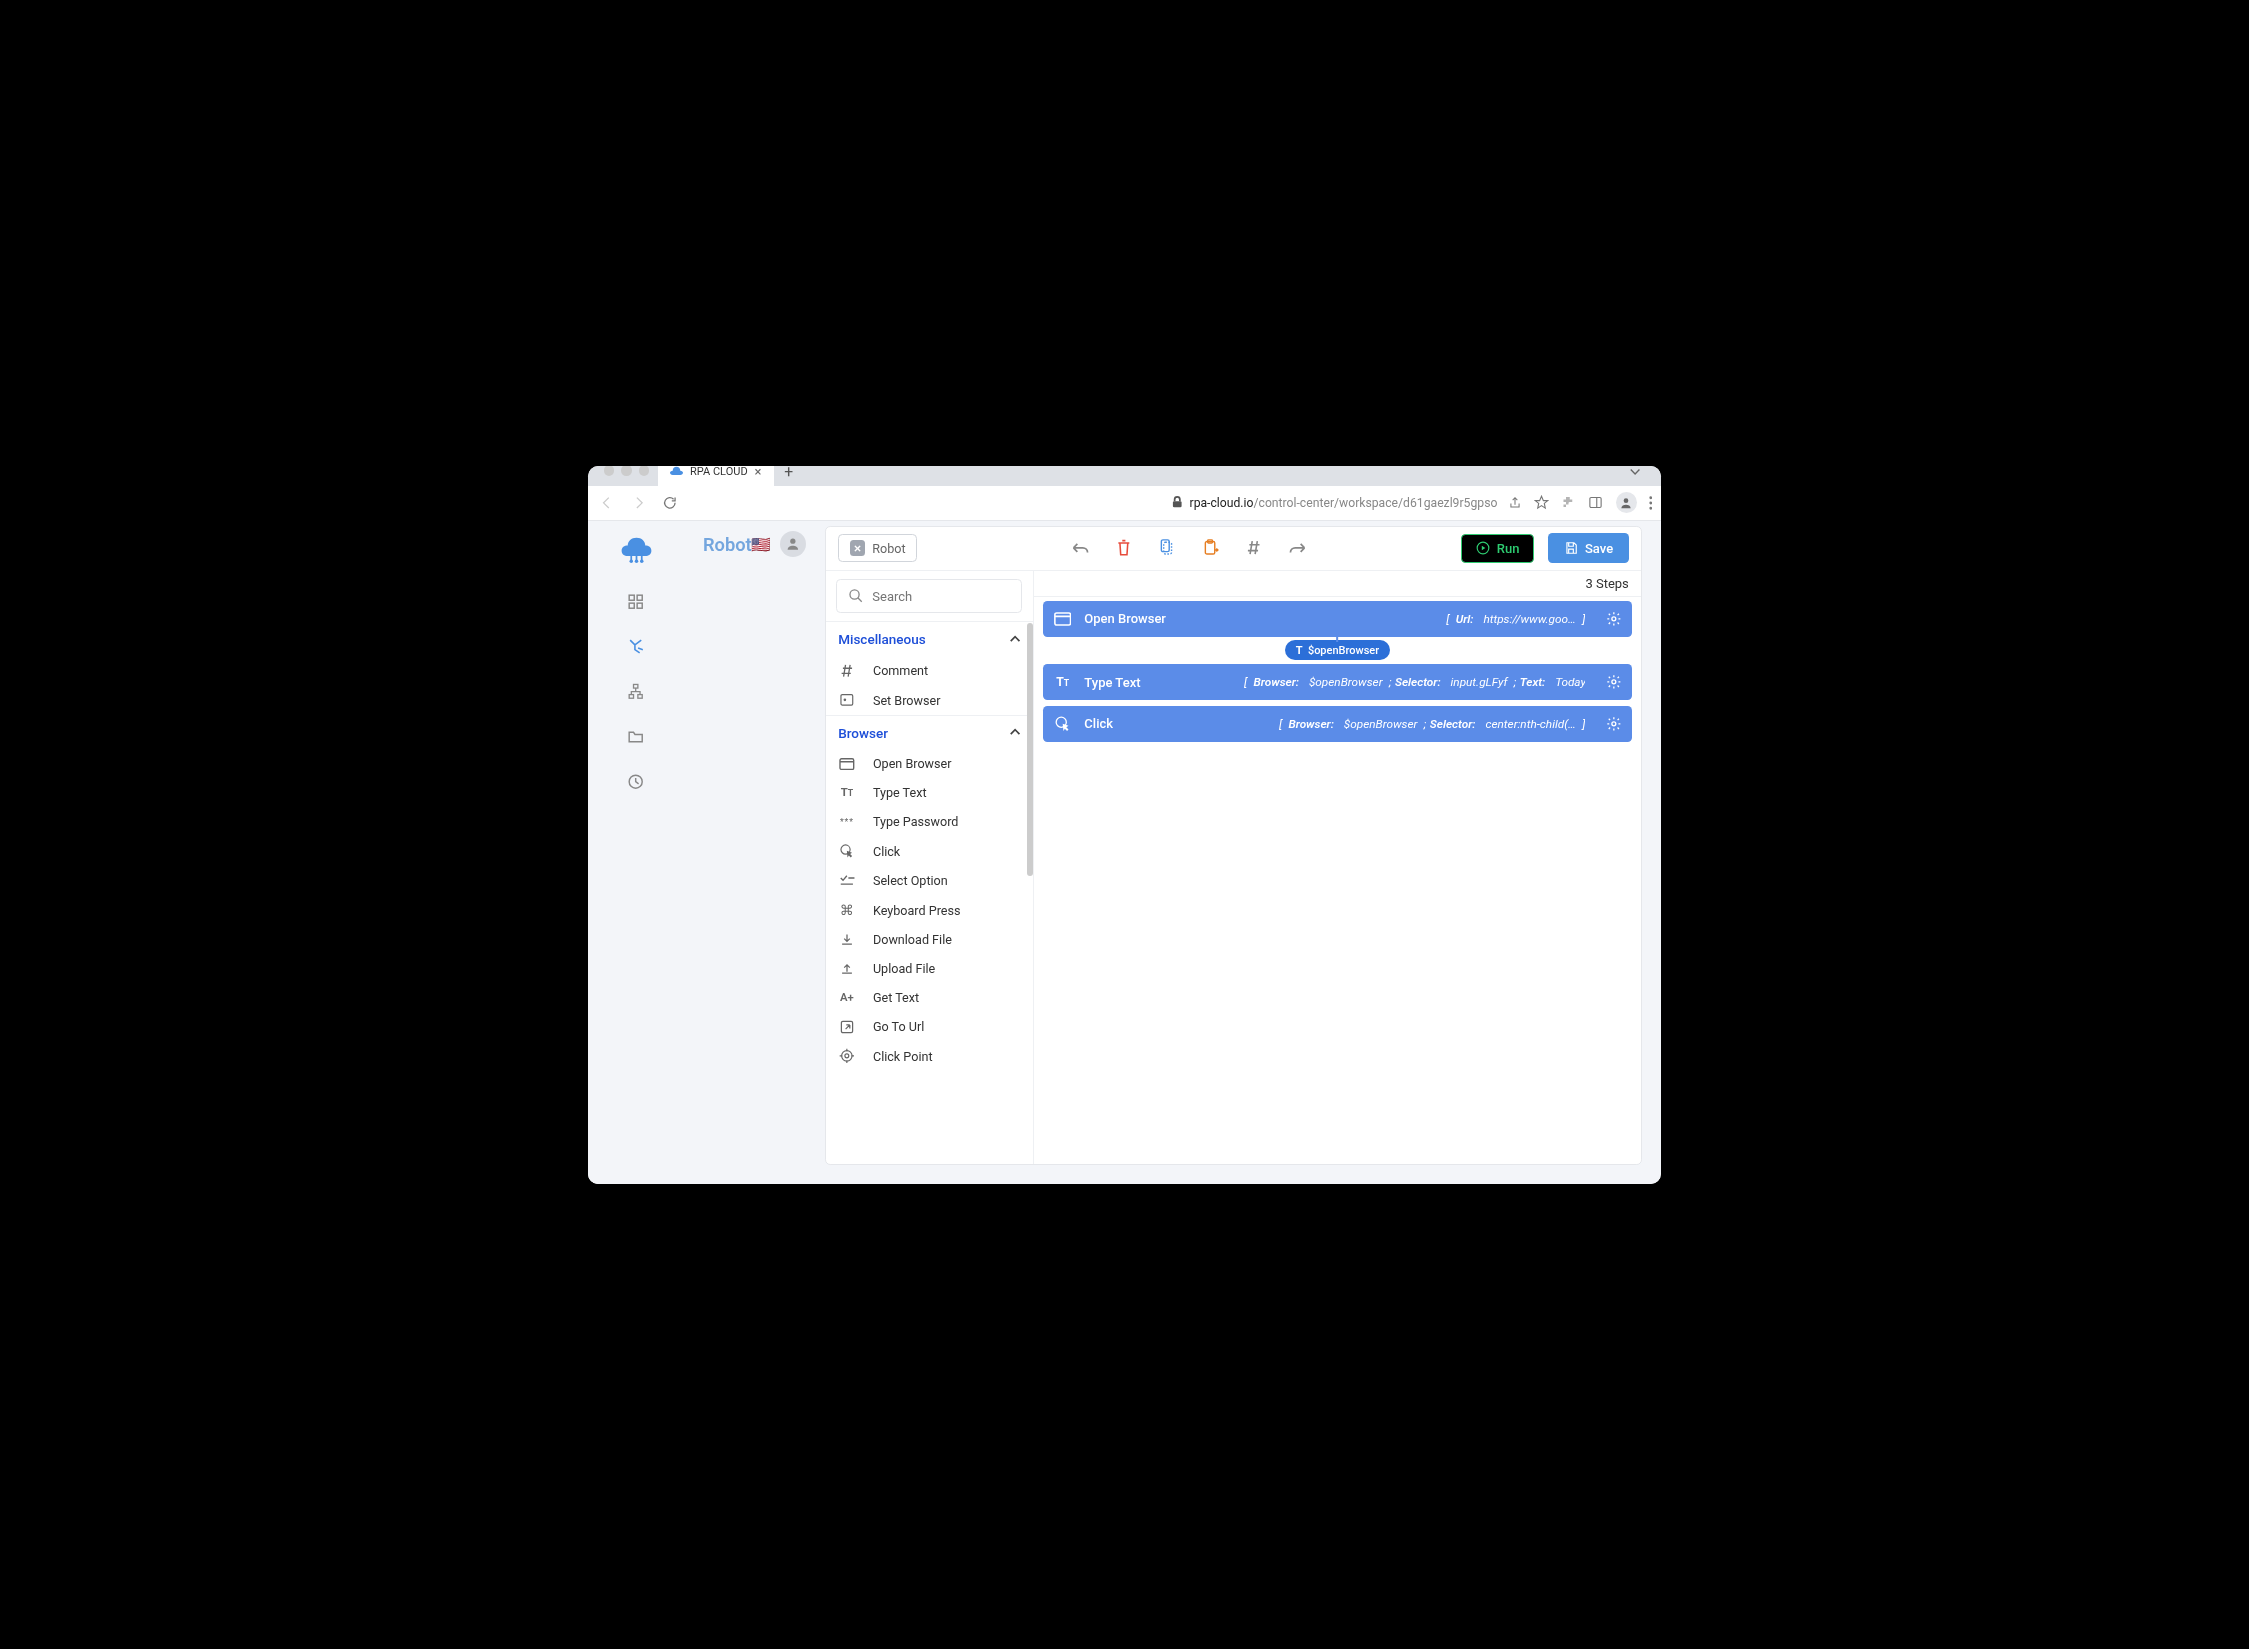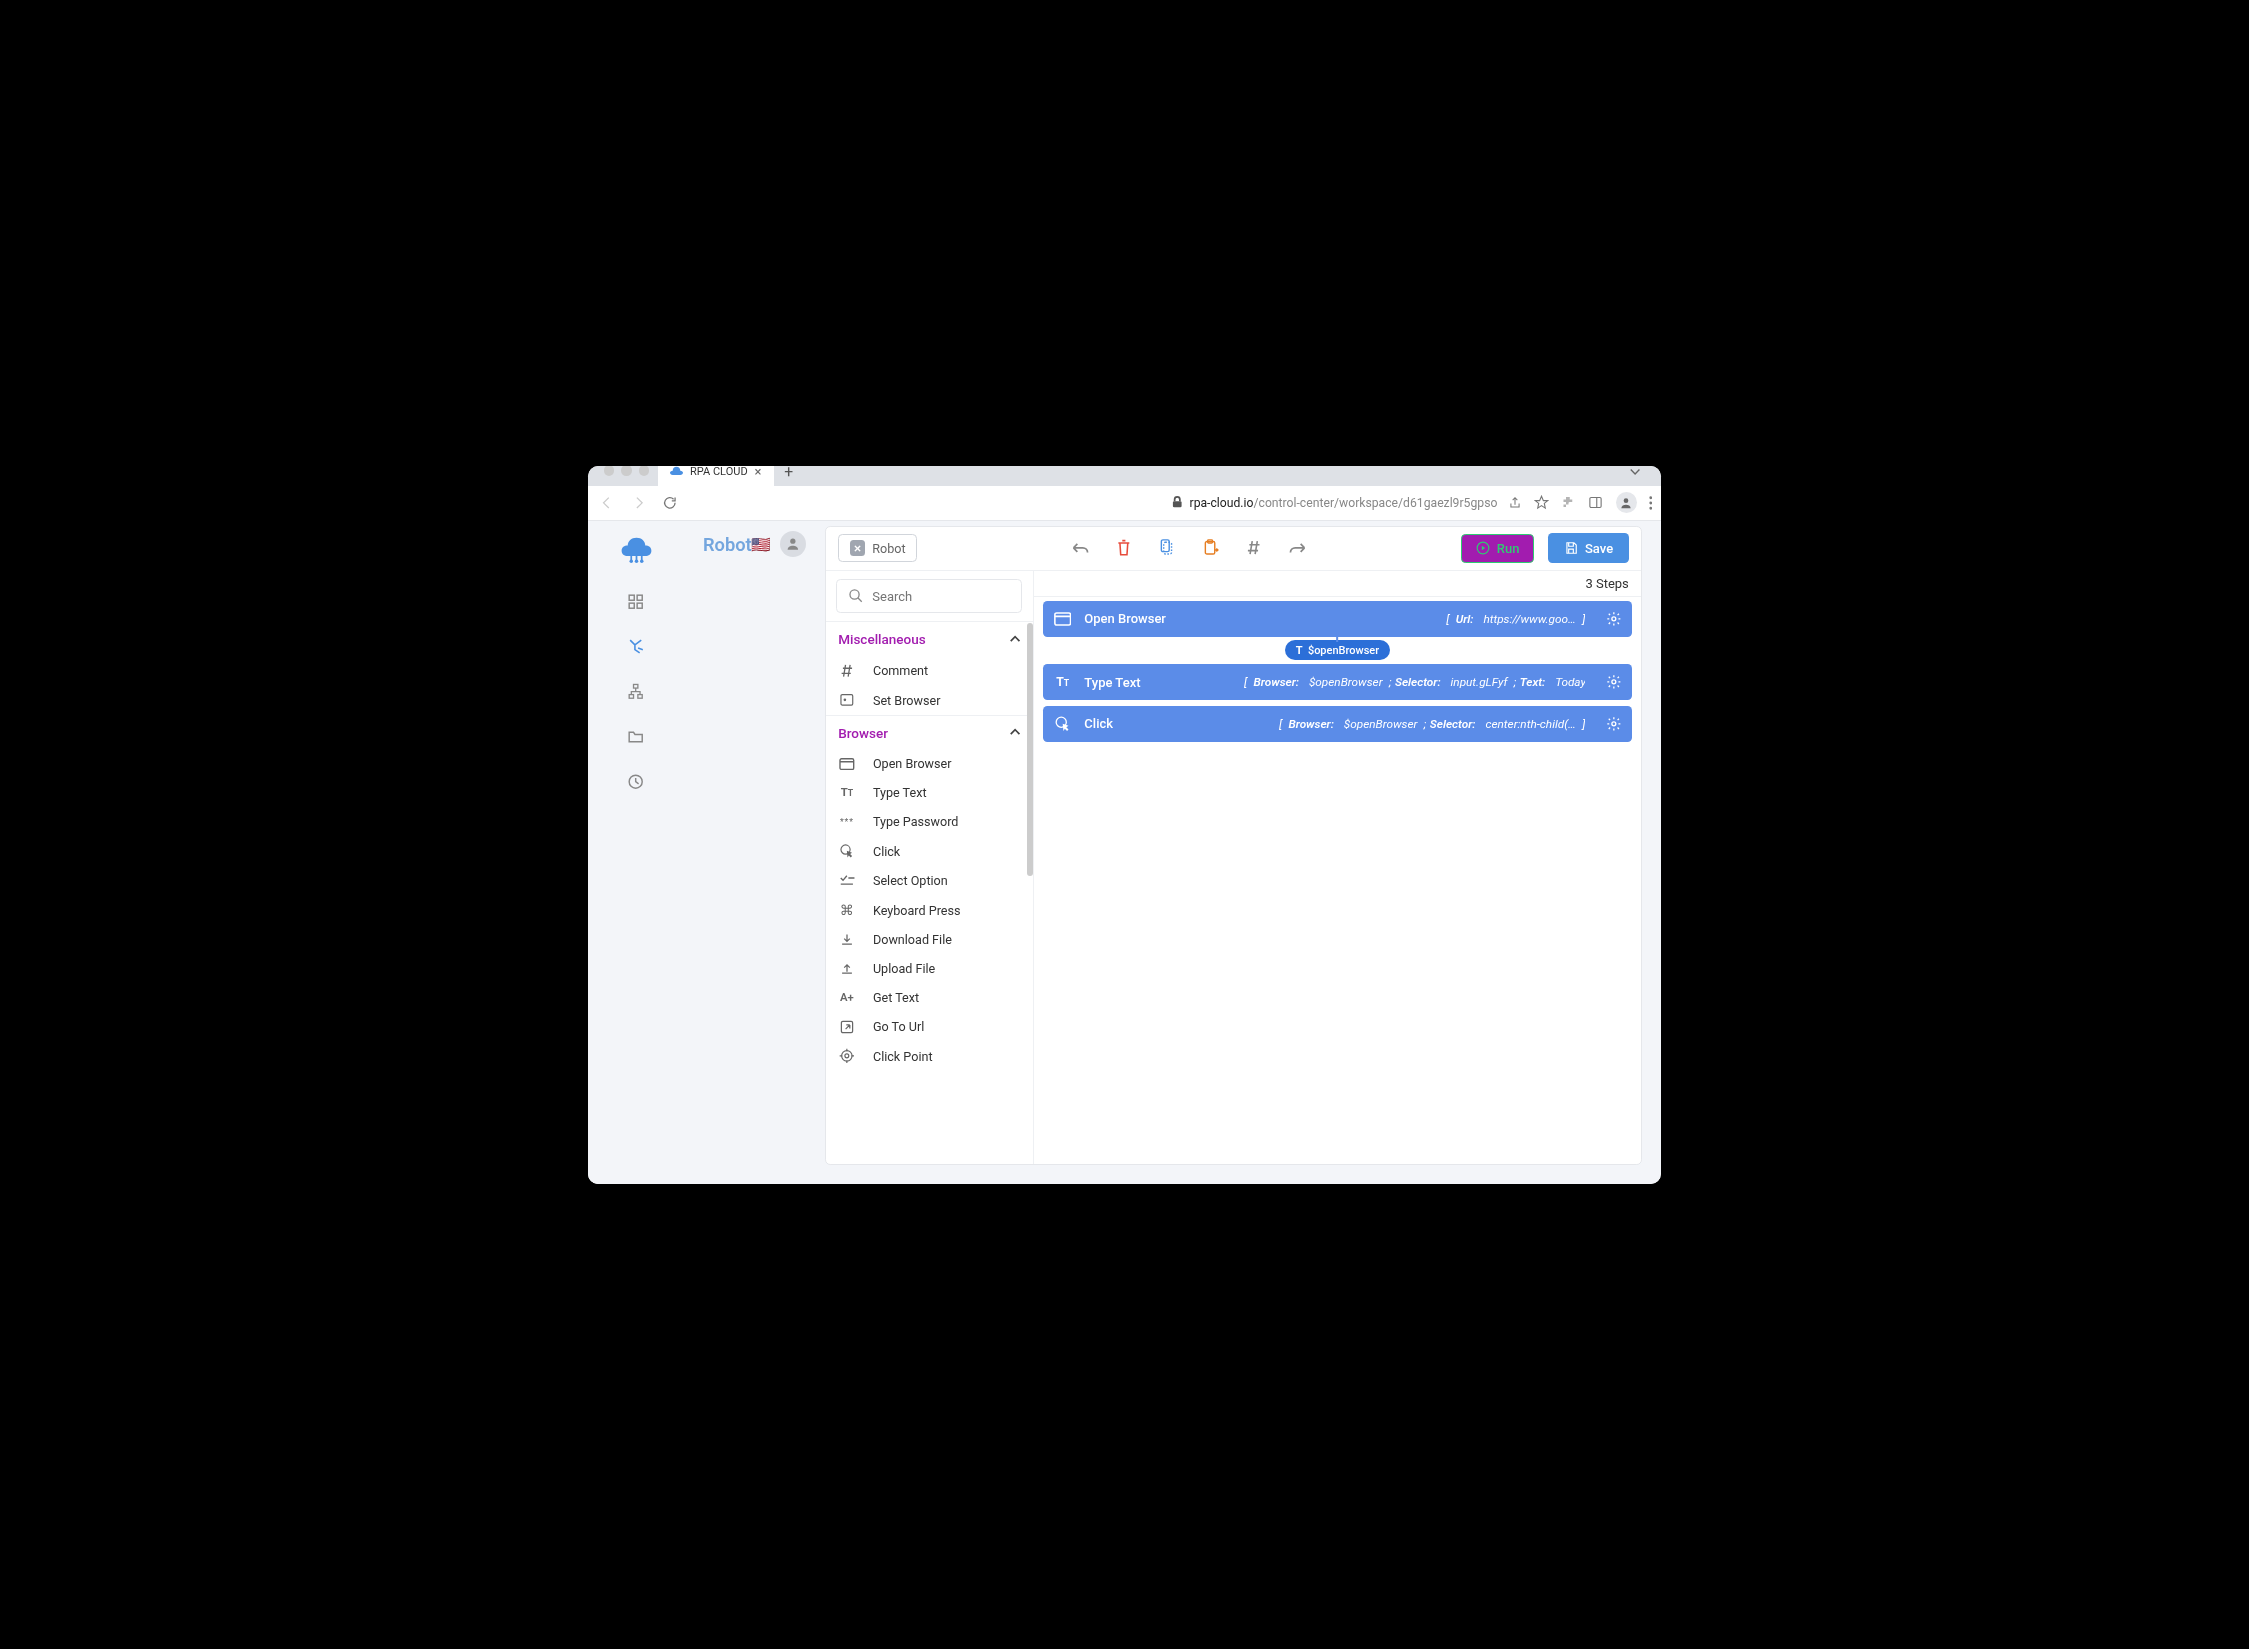--- a/index.html
+++ b/index.html
@@ -34,29 +34,29 @@
 .user-circle { width: 26px; height: 26px; border-radius: 50%; background: #d9dce2; display: flex; align-items: center; justify-content: center; color: #888; }
 .content-card { background: #fff; margin: 5.2px 19px 19px 0; border-radius: 5.2px; border: 0.9px solid #e5e7eb; flex: 1; display: flex; flex-direction: column; overflow: hidden; }
 .card-toolbar { height: 44px; display: flex; align-items: center; padding: 0 12.2px; border-bottom: 0.9px solid #eef0f3; gap: 5.2px; }
 .btn { border: 0.9px solid #d1d5db; background: #fff; border-radius: 4.4px; padding: 5.2px 10.5px; display: inline-flex; align-items: center; gap: 7px; font-size: 12.6px; color: #666; cursor: pointer; }
 .btn .xicon { background: #a0a6b0; color: #fff; width: 15.7px; height: 15.7px; border-radius: 3.5px; display: inline-flex; align-items: center; justify-content: center; font-size: 9.6px; font-weight: bold; }
 .tool-icons { flex: 1; display: flex; justify-content: center; gap: 24.4px; }
 .tool-ic { color: #888; width: 19px; height: 19px; display: flex; align-items: center; justify-content: center; }
 .tool-ic.danger { color: #e74c3c; }
 .tool-ic.blue { color: #4a90e2; }
 .tool-ic.orange { color: #e67e22; }
-.btn-run { border: 0.9px solid #2ecc71; color: #2ecc71; background: #a21caf; border-radius: 4.4px; padding: 6.1px 14px; display: inline-flex; gap: 7px; font-size: 13px; font-weight: 500; }
+.btn-run { border: 0.9px solid #2ecc71; color: #2ecc71; background: #000000; border-radius: 4.4px; padding: 6.1px 14px; display: inline-flex; gap: 7px; font-size: 13px; font-weight: 500; }
 .btn-save { background: #4a90e2; color: #fff; border: none; border-radius: 4.4px; padding: 7.8px 15.7px; display: inline-flex; align-items: center; gap: 7px; font-size: 13px; font-weight: 500; margin-left: 8.7px; }
 .card-body { flex: 1; display: flex; overflow: hidden; }
 .palette { width: 208px; border-right: 0.9px solid #eef0f3; display: flex; flex-direction: column; overflow: hidden; position: relative; }
 .scrolltrack { position: absolute; right: 0; top: 52px; width: 6.1px; height: 253px; background: #ccc; border-radius: 3.5px; }
 .search-wrap { padding: 8.7px 10.5px; }
 .search-box { border: 0.9px solid #e5e7eb; border-radius: 4.4px; padding: 7.8px 10.5px; display: flex; align-items: center; gap: 8.7px; color: #888; }
 .search-box input { border: none; outline: none; font-size: 13px; color: #444; width: 100%; background: transparent; }
-.section-head { padding: 8.7px 12.2px; display: flex; align-items: center; font-size: 13.5px; font-weight: 500; color: #a21caf; border-top: 0.9px solid #eef0f3; }
+.section-head { padding: 8.7px 12.2px; display: flex; align-items: center; font-size: 13.5px; font-weight: 500; color: #1d4ed8; border-top: 0.9px solid #eef0f3; }
 .section-head .chev { margin-left: auto; color: #444; }
 .palette-item { padding: 7px 12.2px; display: flex; align-items: center; gap: 17.4px; font-size: 12.6px; color: #333; }
 .palette-item .pic { width: 17.4px; color: #666; display: flex; align-items: center; justify-content: center; }
 .canvas { flex: 1; position: relative; padding: 0; }
 .step-count-bar { text-align: right; padding: 5.2px 12.2px; font-size: 13px; color: #333; border-bottom: 0.9px solid #eef0f3; }
 .steps { padding: 3.5px 8.7px; }
 .step-block { background: #5b8ce8; color: #fff; border-radius: 4.4px; padding: 8.7px 10.5px; display: flex; align-items: center; gap: 12.2px; margin-bottom: 5.2px; font-size: 13px; position: relative; }
 .step-block .sicon { width: 19px; height: 19px; display: flex; align-items: center; justify-content: center; }
 .step-name { font-weight: 500; }
 .step-params { margin-left: auto; font-size: 11.8px; display: flex; align-items: center; gap: 3.5px; font-style: italic; max-width: 60%; overflow: hidden; white-space: nowrap; }

